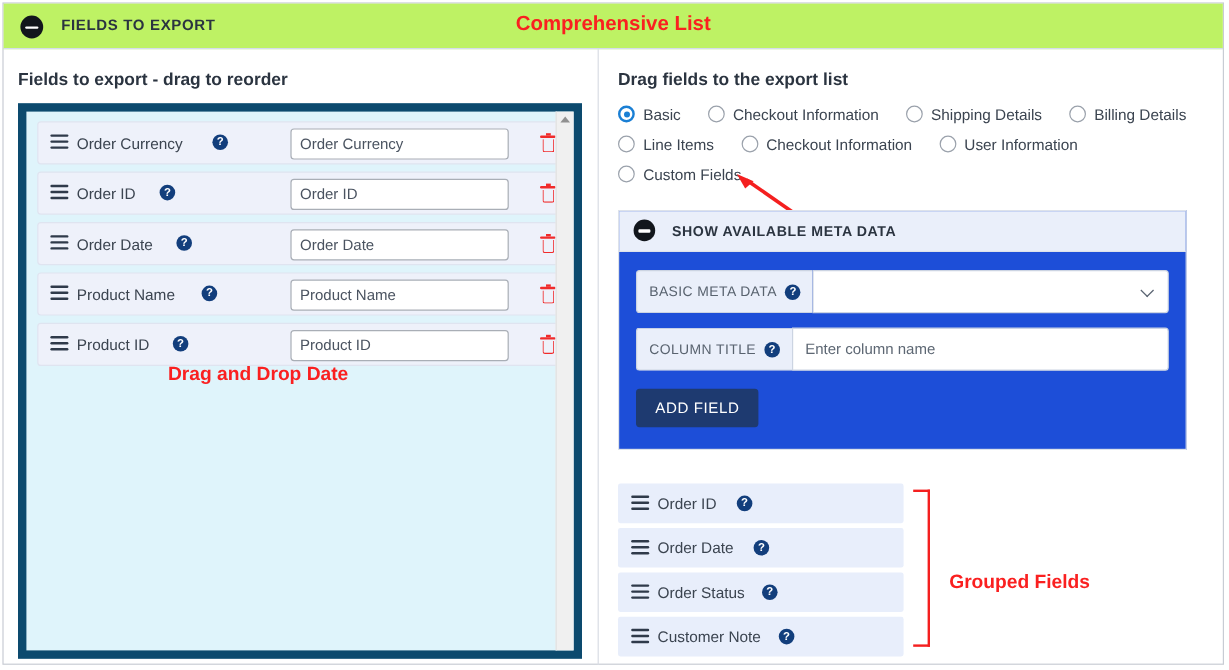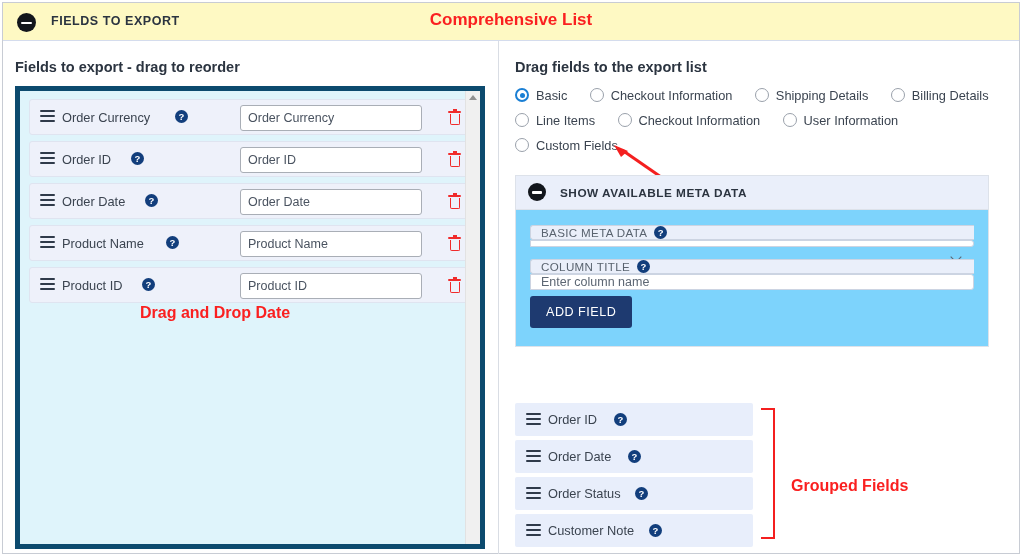--- a/index.html
+++ b/index.html
@@ -25,21 +25,21 @@
     background: #ffffff;
   }
 
   
   .topbar {
     position: absolute;
     left: 0;
     top: 0;
     width: 100%;
     height: 38px;
-    background: #fef9c3;
+    background: #bef264;
     border-bottom: 1px solid #d4dced;
     box-sizing: border-box;
   }
   .collapse-icon {
     position: absolute;
     left: 14px;
     top: 10px;
     width: 19px;
     height: 19px;
     border-radius: 50%;
@@ -101,21 +101,21 @@
     font-weight: bold;
     color: #2b3440;
   }
   .dropzone {
     position: absolute;
     left: 12px;
     top: 45px;
     width: 470px;
     height: 463px;
     background: #dff4fb;
-    border: 5px solid #0c4a6e;
+    border: 7px solid #0c4a6e;
     box-sizing: border-box;
   }
   .dz-scrollbar {
     position: absolute;
     right: 0;
     top: 0;
     width: 15px;
     height: 100%;
     background: #f0f0f0;
     border-left: 1px solid #e2e2e2;
@@ -322,21 +322,21 @@
     overflow: visible;
   }
 
   
   .meta-card {
     position: absolute;
     left: 16px;
     top: 134px;
     width: 474px;
     border: 1px solid #dde2ea;
-    background: #7dd3fc;
+    background: #1d4ed8;
     box-sizing: border-box;
   }
   .meta-card-head {
     position: relative;
     height: 33px;
     background: #eaeffa;
     border-bottom: 1px solid #dde2ea;
   }
   .meta-card-head .collapse-icon {
     left: 12px;
@@ -358,23 +358,22 @@
     letter-spacing: 0.5px;
     color: #2b3440;
   }
   .meta-card-body {
     position: relative;
     padding: 15px 14px 18px 14px;
   }
   .input-group {
     position: relative;
     display: flex;
-    height: 22px;
+    height: 36px;
     margin-bottom: 12px;
-    flex-direction: column;
   }
   .ig-addon {
     display: flex;
     align-items: center;
     gap: 7px;
     background: #eaeffa;
     border: 1px solid #ccd4e2;
     border-right: none;
     border-radius: 3px 0 0 3px;
     padding: 0 10px;

